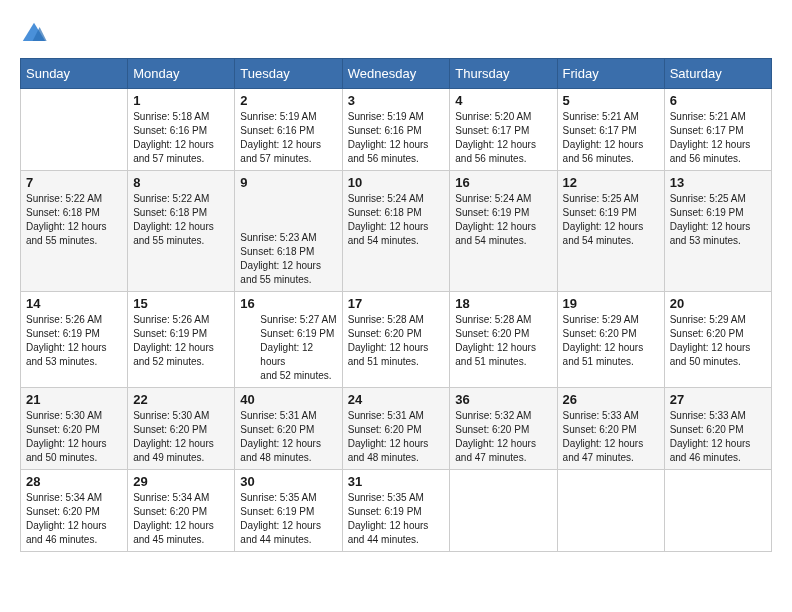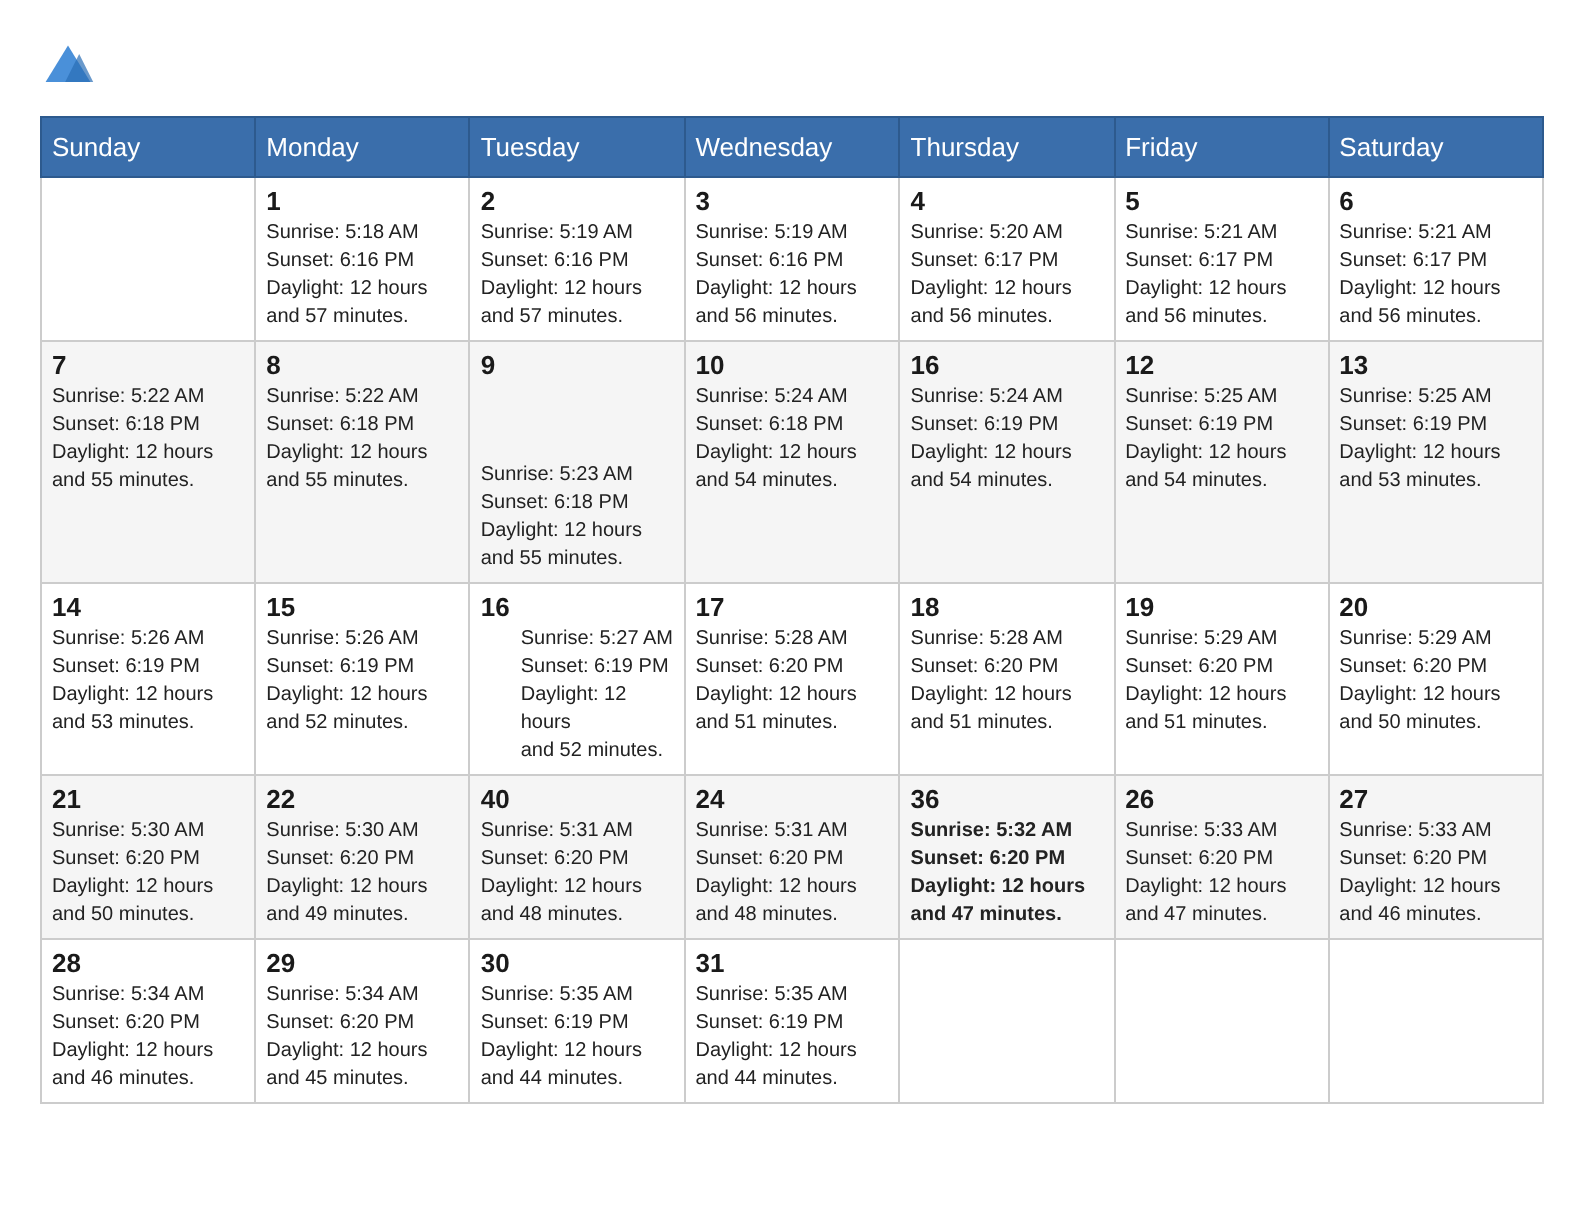--- a/index.html
+++ b/index.html
@@ -292,21 +292,21 @@
         </td>
         <td>
           <span class="day-num">24</span>
           <div class="day-info" style="white-space: pre-line;">Sunrise: 5:31 AM
 Sunset: 6:20 PM
 Daylight: 12 hours
 and 48 minutes.</div>
         </td>
         <td>
           <span class="day-num">36</span>
-          <div class="day-info" style="white-space: pre-line; font-weight: bold;">Sunrise: 5:32 AM
+          <div class="day-info" style="white-space: pre-line;">Sunrise: 5:32 AM
 Sunset: 6:20 PM
 Daylight: 12 hours
 and 47 minutes.</div>
         </td>
         <td>
           <span class="day-num">26</span>
           <div class="day-info" style="white-space: pre-line;">Sunrise: 5:33 AM
 Sunset: 6:20 PM
 Daylight: 12 hours
 and 47 minutes.</div>

